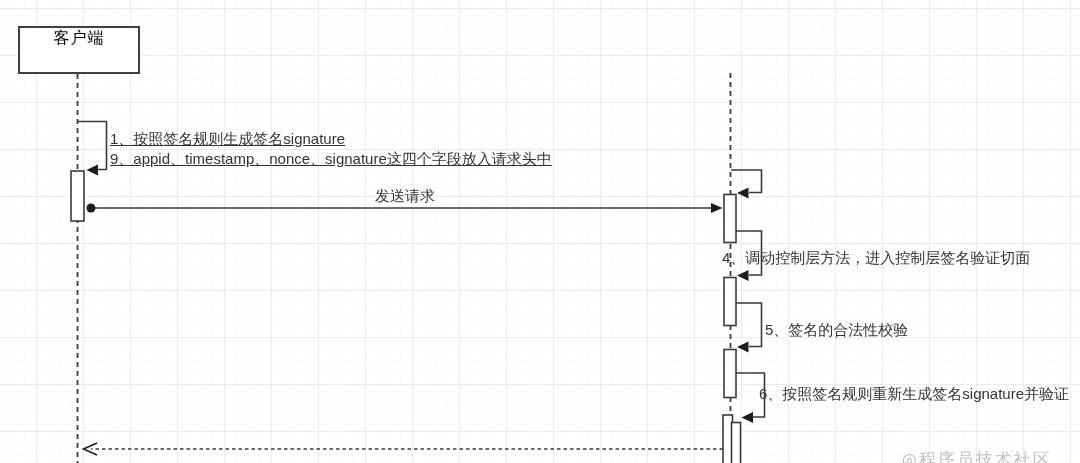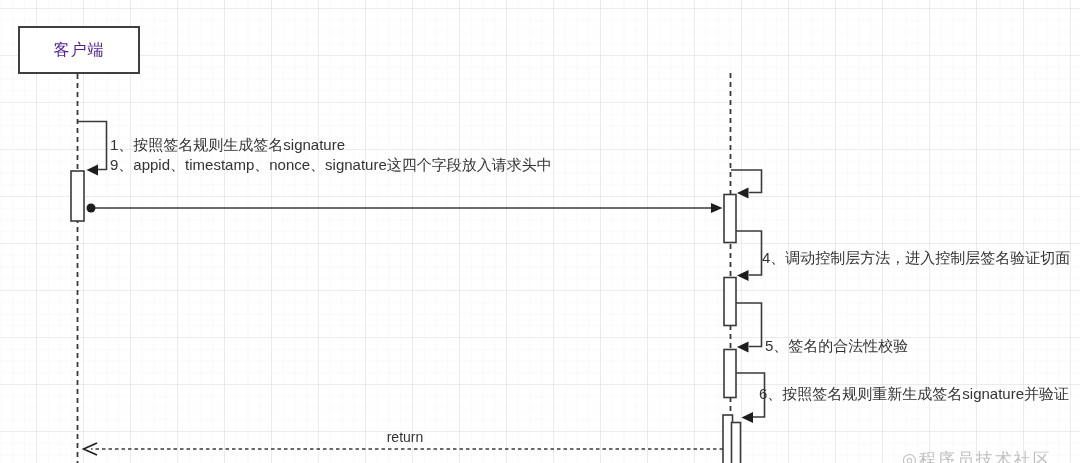--- a/index.html
+++ b/index.html
@@ -28,24 +28,24 @@
     width: 1080px; height: 463px;
   }
   .actor-box {
     position: absolute;
     width: 122px;
     height: 48px;
     background: #ffffff;
     border: 2px solid #3f3f3f;
     box-sizing: border-box;
     display: flex;
-    align-items: center;
+    align-items: flex-start;
     justify-content: center;
     font-size: 16px;
-    color: #4c1d95;
+    color: #000000;
     letter-spacing: 1px;
   }
   .actor-client { left: 18px; top: 26px; }
   .actor-server { left: 670px; top: 25px; }
   .note {
     position: absolute;
     font-size: 15px;
     color: #333333;
     white-space: nowrap;
   }
@@ -106,26 +106,26 @@
     <polygon points="741.5,417.5 753,412 753,423" fill="#1d1d1d"></polygon>
 
     <path d="M723 449 H91" stroke="#3a3a3a" stroke-width="1.5" stroke-dasharray="3.5 3" fill="none"></path>
     <path d="M97 443 L83.5 449 L97 455" stroke="#1d1d1d" stroke-width="1.6" fill="none"></path>
   </svg>
 
   <div class="actor-box actor-client">
     <span>客户端</span>
   </div>
 
-  <div class="note note-multiline" style="left:110px; top:135px;">
+  <div class="note note-multiline" style="left:110px; top:129px;text-decoration:underline;">
     <div>1、按照签名规则生成签名signature</div>
     <div>9、appid、timestamp、nonce、signature这四个字段放入请求头中</div>
   </div>
 
-  <div class="msg-label" style="left:330px; top:429px; font-size:14px;">return</div>
+  <div class="msg-label" style="left:330px; top:187px; font-size:15px;">发送请求</div>
 
-  <div class="note" style="left:762px; top:249px;">4、调动控制层方法，进入控制层签名验证切面</div>
-  <div class="note" style="left:765px; top:321px;margin-top:16px;">5、签名的合法性校验</div>
+  <div class="note" style="left:722px; top:249px;">4、调动控制层方法，进入控制层签名验证切面</div>
+  <div class="note" style="left:765px; top:321px;">5、签名的合法性校验</div>
   <div class="note" style="left:759px; top:385px;">6、按照签名规则重新生成签名signature并验证</div>
 
   <div class="watermark">◎程序员技术社区</div>
 
 </div>
 
 </body></html>

